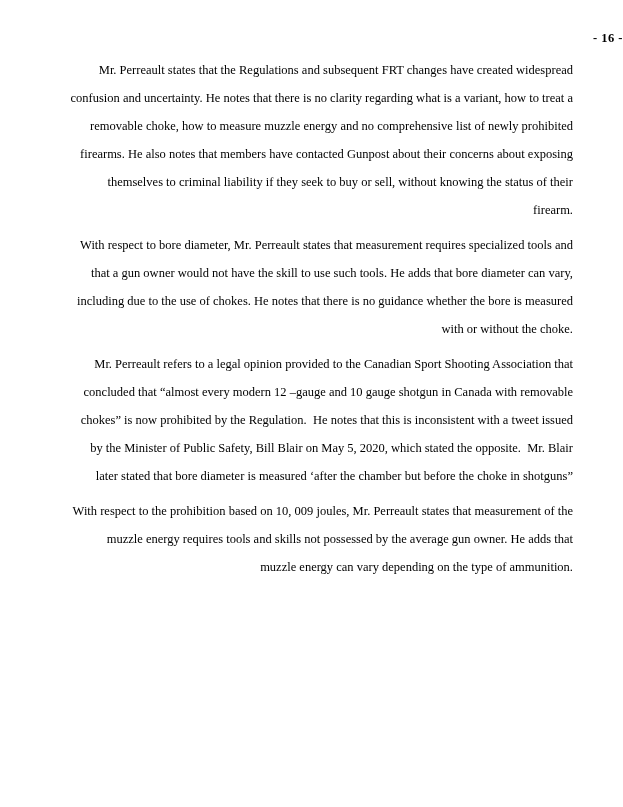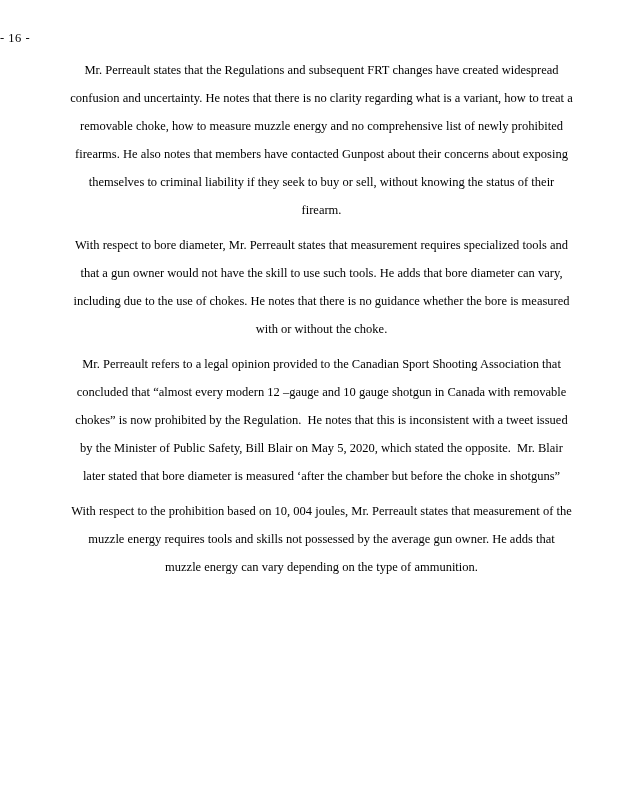--- a/index.html
+++ b/index.html
@@ -12,40 +12,41 @@
     width: 623px;
     height: 807px;
     background: #ffffff;
     overflow: hidden;
     font-family: "Liberation Serif", "DejaVu Serif", serif;
     color: #000000;
     -webkit-font-smoothing: antialiased;
   }
   .page-number {
     padding-top: 31px;
-    text-align: left;
+    text-align: right;
     font-size: 12.5px;
     letter-spacing: 0.5px;
     line-height: 14px;
+    font-weight: bold;
   }
   .content {
     margin: 11px 50px 0 70px;
     font-size: 12.5px;
   }
   .content p {
     margin: 0 0 7px 0;
     line-height: 28px;
     white-space: pre-wrap;
-    text-align: center;
+    text-align: right;
   }
 </style>
 </head>
 <body>
 
 <div class="page">
   <div class="page-number">- 16 -</div>
   <div class="content">
     <p>Mr. Perreault states that the Regulations and subsequent FRT changes have created widespread confusion and uncertainty. He notes that there is no clarity regarding what is a variant, how to treat a removable choke, how to measure muzzle energy and no comprehensive list of newly prohibited firearms. He also notes that members have contacted Gunpost about their concerns about exposing themselves to criminal liability if they seek to buy or sell, without knowing the status of their firearm.</p>
     <p>With respect to bore diameter, Mr. Perreault states that measurement requires specialized tools and that a gun owner would not have the skill to use such tools. He adds that bore diameter can vary, including due to the use of chokes. He notes that there is no guidance whether the bore is measured with or without the choke.</p>
     <p>Mr. Perreault refers to a legal opinion provided to the Canadian Sport Shooting Association that concluded that “almost every modern 12 –gauge and 10 gauge shotgun in Canada with removable chokes” is now prohibited by the Regulation.  He notes that this is inconsistent with a tweet issued by the Minister of Public Safety, Bill Blair on May 5, 2020, which stated the opposite.  Mr. Blair later stated that bore diameter is measured ‘after the chamber but before the choke in shotguns”</p>
-    <p>With respect to the prohibition based on 10, 004 joules, Mr. Perreault states that measurement of the muzzle energy requires tools and skills not possessed by the average gun owner. He adds that muzzle energy can vary depending on the type of ammunition.</p>
+    <p>With respect to the prohibition based on 10, 009 joules, Mr. Perreault states that measurement of the muzzle energy requires tools and skills not possessed by the average gun owner. He adds that muzzle energy can vary depending on the type of ammunition.</p>
   </div>
 </div>
 
 </body></html>

